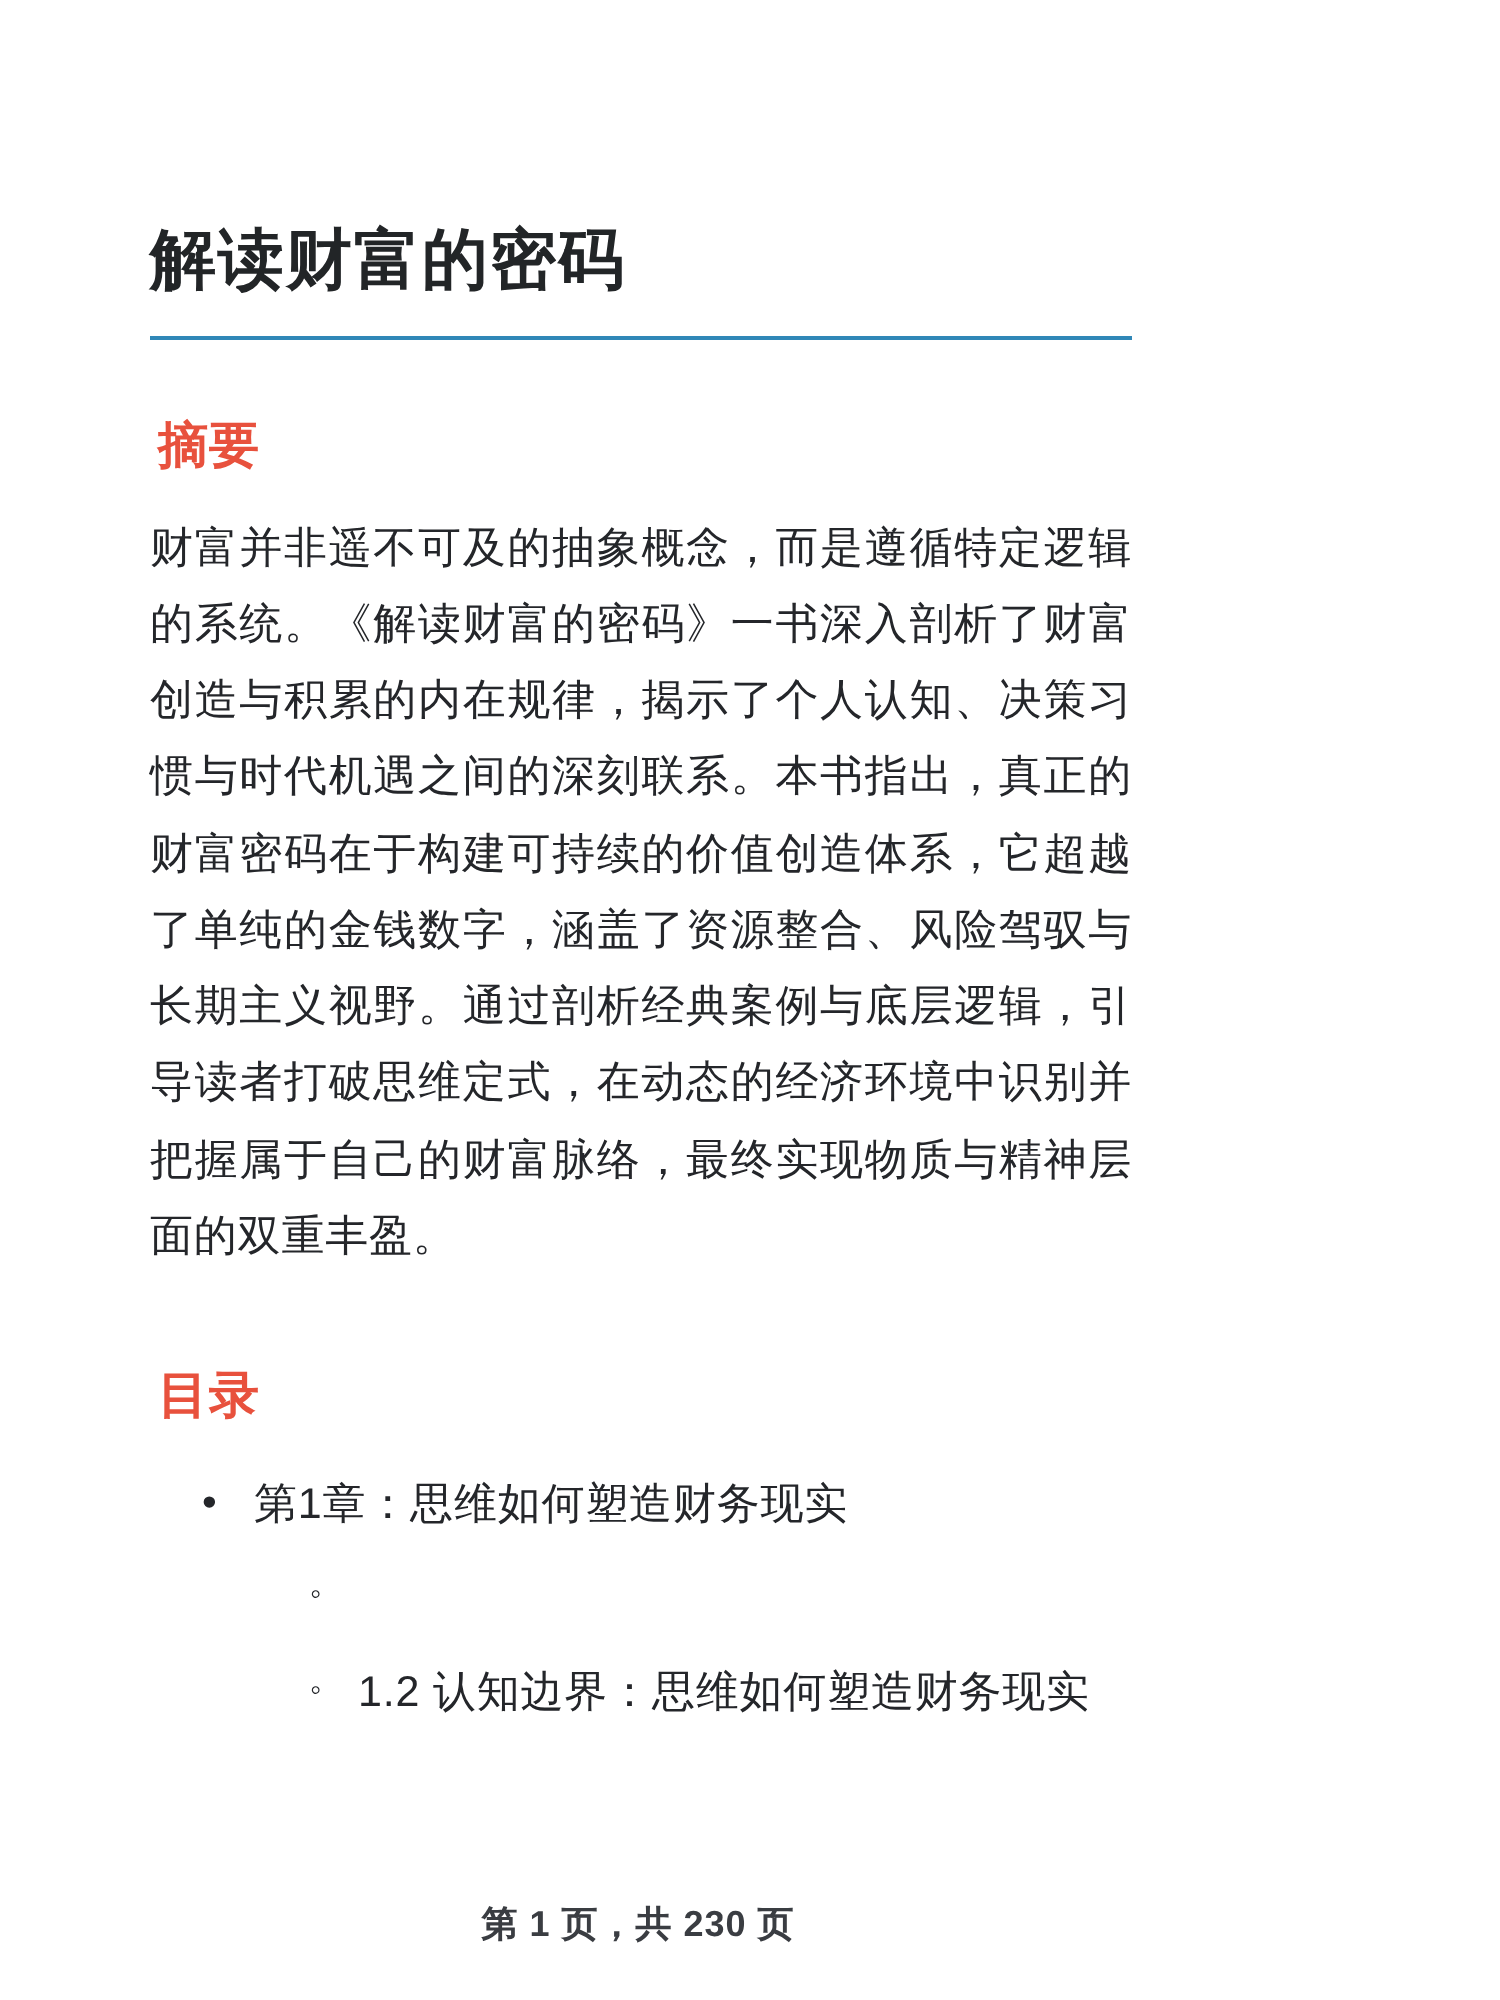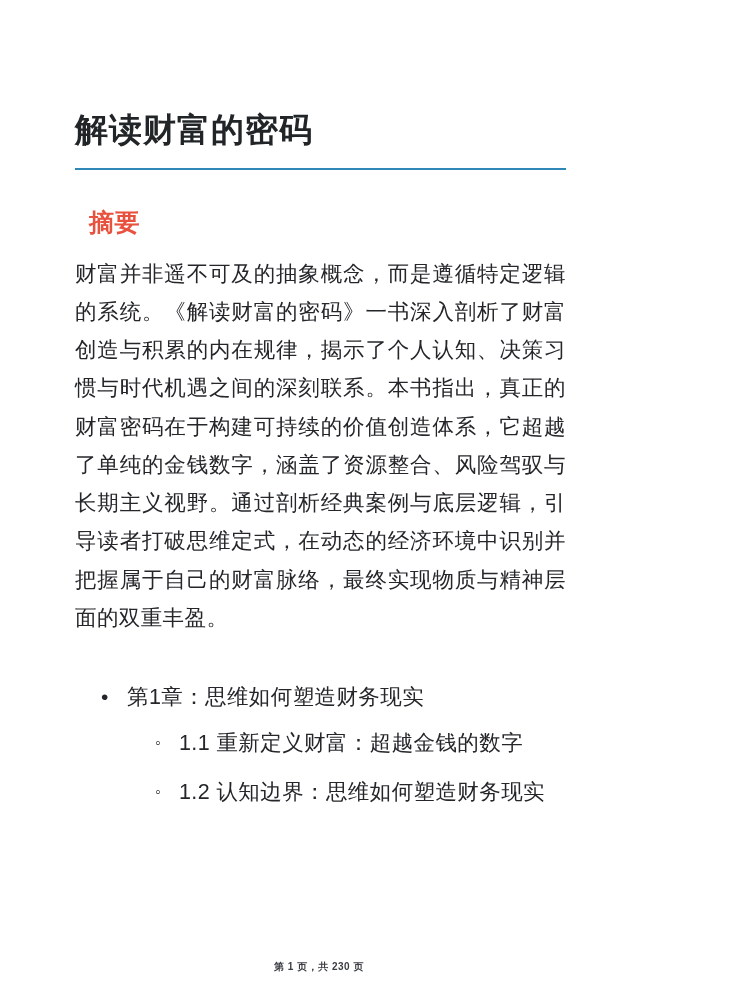--- a/index.html
+++ b/index.html
@@ -33,21 +33,21 @@
   .title-rule {
     height: 2px;
     background: #2f87b7;
     width: 100%;
     margin: 0 0 36px 0;
   }
   .section-heading {
     color: #e8513d;
     font-size: 25px;
     font-weight: bold;
-    margin: 0 0 16px 14px;
+    margin: 0 0 16px 4px;
     letter-spacing: 0.5px;
   }
   .abstract-text {
     font-size: 21.5px;
     line-height: 1.78;
     color: #24262a;
     text-align: justify;
     text-justify: inter-ideograph;
     margin: 16px 0 44px 0;
     letter-spacing: 0.4px;
@@ -101,49 +101,49 @@
     padding-left: 80px;
     font-size: 16px;
     line-height: 1.9;
   }
   .footer {
     position: absolute;
     left: 0;
     right: 0;
     bottom: 26px;
     text-align: center;
-    font-size: 10px;
+    font-size: 18px;
     font-weight: bold;
     color: #3a3d42;
     letter-spacing: 0.5px;
   }
 </style>
 </head>
 <body>
 
 <div class="page">
 
   <h1 class="doc-title">解读财富的密码</h1>
   <div class="title-rule"></div>
 
   <h2 class="section-heading">摘要</h2>
   <p class="abstract-text">财富并非遥不可及的抽象概念，而是遵循特定逻辑的系统。《解读财富的密码》一书深入剖析了财富创造与积累的内在规律，揭示了个人认知、决策习惯与时代机遇之间的深刻联系。本书指出，真正的财富密码在于构建可持续的价值创造体系，它超越了单纯的金钱数字，涵盖了资源整合、风险驾驭与长期主义视野。通过剖析经典案例与底层逻辑，引导读者打破思维定式，在动态的经济环境中识别并把握属于自己的财富脉络，最终实现物质与精神层面的双重丰盈。</p>
 
+  <h2 class="section-heading toc-heading">目录</h2>
 
   <ul class="toc-level1">
     <li class="chapter">
       <div class="chapter-row">
         <span class="bullet-disc">•</span>
         <span class="chapter-label">第1章：思维如何塑造财务现实</span>
       </div>
       <ul class="toc-level2">
         <li class="sub">
           <div class="sub-row">
             <span class="bullet-circle">◦</span>
-            <span class="sub-label">1.1 重新定义财富：超越金钱的数字</span>
           </div>
         </li>
         <li class="sub">
           <div class="sub-row">
             <span class="bullet-circle">◦</span>
             <span class="sub-label">1.2 认知边界：思维如何塑造财务现实</span>
           </div>
         </li>
       </ul>
     </li>

